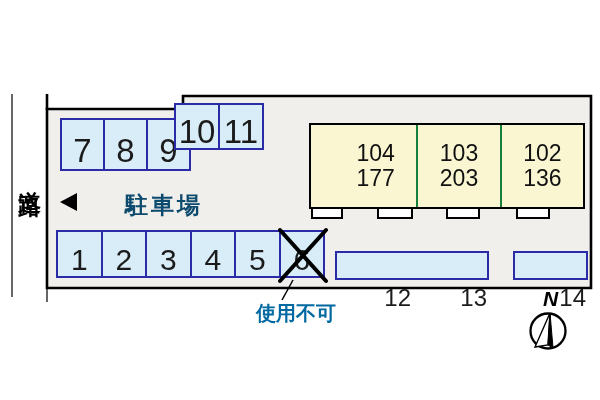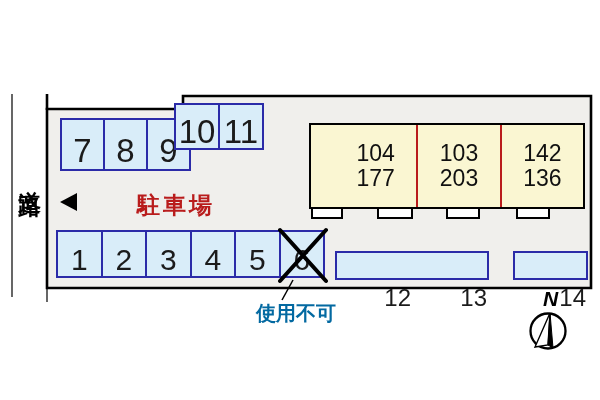--- a/index.html
+++ b/index.html
@@ -32,40 +32,40 @@
   .row1213{left:335px;top:251px;width:154px;height:29px;font-size:24px;}
   .row14{left:513px;top:251px;width:75px;height:29px;font-size:24px;}
 
   
   .building{
     position:absolute;left:309px;top:123px;width:276px;height:86px;z-index:2;
     background:#faf6d2;border:2px solid #000;box-sizing:border-box;display:flex;
   }
   .unit{
     flex:1;display:flex;flex-direction:column;align-items:center;justify-content:center;
-    border-left:2px solid #b91c1c;font-size:23px;line-height:25px;color:#101010;box-sizing:border-box;
+    border-left:2px solid #15803d;font-size:23px;line-height:25px;color:#101010;box-sizing:border-box;
   }
   .unit:first-child{border-left:none;margin-left:24px;}
   .porch{
     position:absolute;top:209px;height:10px;z-index:2;background:#ffffff;
     border:2px solid #000;border-top:none;box-sizing:border-box;
   }
   .porch1{left:311px;width:32px;}
   .porch2{left:377px;width:36px;}
   .porch3{left:446px;width:34px;}
   .porch4{left:516px;width:34px;}
 
   
   .road-label{
     position:absolute;left:15px;top:172px;z-index:2;writing-mode:vertical-rl;
     font-size:23px;font-weight:600;letter-spacing:4px;color:#000;
   }
   .parking-label{
-    position:absolute;left:128px;top:190px;z-index:2;
-    font-size:23px;font-weight:600;letter-spacing:3px;color:#b91c1c;padding-left:9px;
+    position:absolute;left:116px;top:190px;z-index:2;
+    font-size:23px;font-weight:600;letter-spacing:3px;color:#0c4a6e;padding-left:9px;
   }
   .unusable-label{
     position:absolute;left:256px;top:300px;z-index:4;font-size:20px;font-weight:600;color:#0369a1;
   }
   .north-label{
     position:absolute;left:543px;top:287px;z-index:2;
     font-size:21px;font-weight:bold;font-style:italic;color:#000;
   }
   .tri-marker{
     position:absolute;left:60px;top:193px;z-index:2;width:0;height:0;
@@ -113,21 +113,21 @@
   <div class="building">
     <div class="unit">
       <span>104</span>
       <span>177</span>
     </div>
     <div class="unit">
       <span>103</span>
       <span>203</span>
     </div>
     <div class="unit">
-      <span>142</span>
+      <span>102</span>
       <span>136</span>
     </div>
   </div>
   <div class="porch porch1"></div>
   <div class="porch porch2"></div>
   <div class="porch porch3"></div>
   <div class="porch porch4"></div>
 
   <div class="tri-marker"></div>
   <div class="parking-label">駐車場</div>

